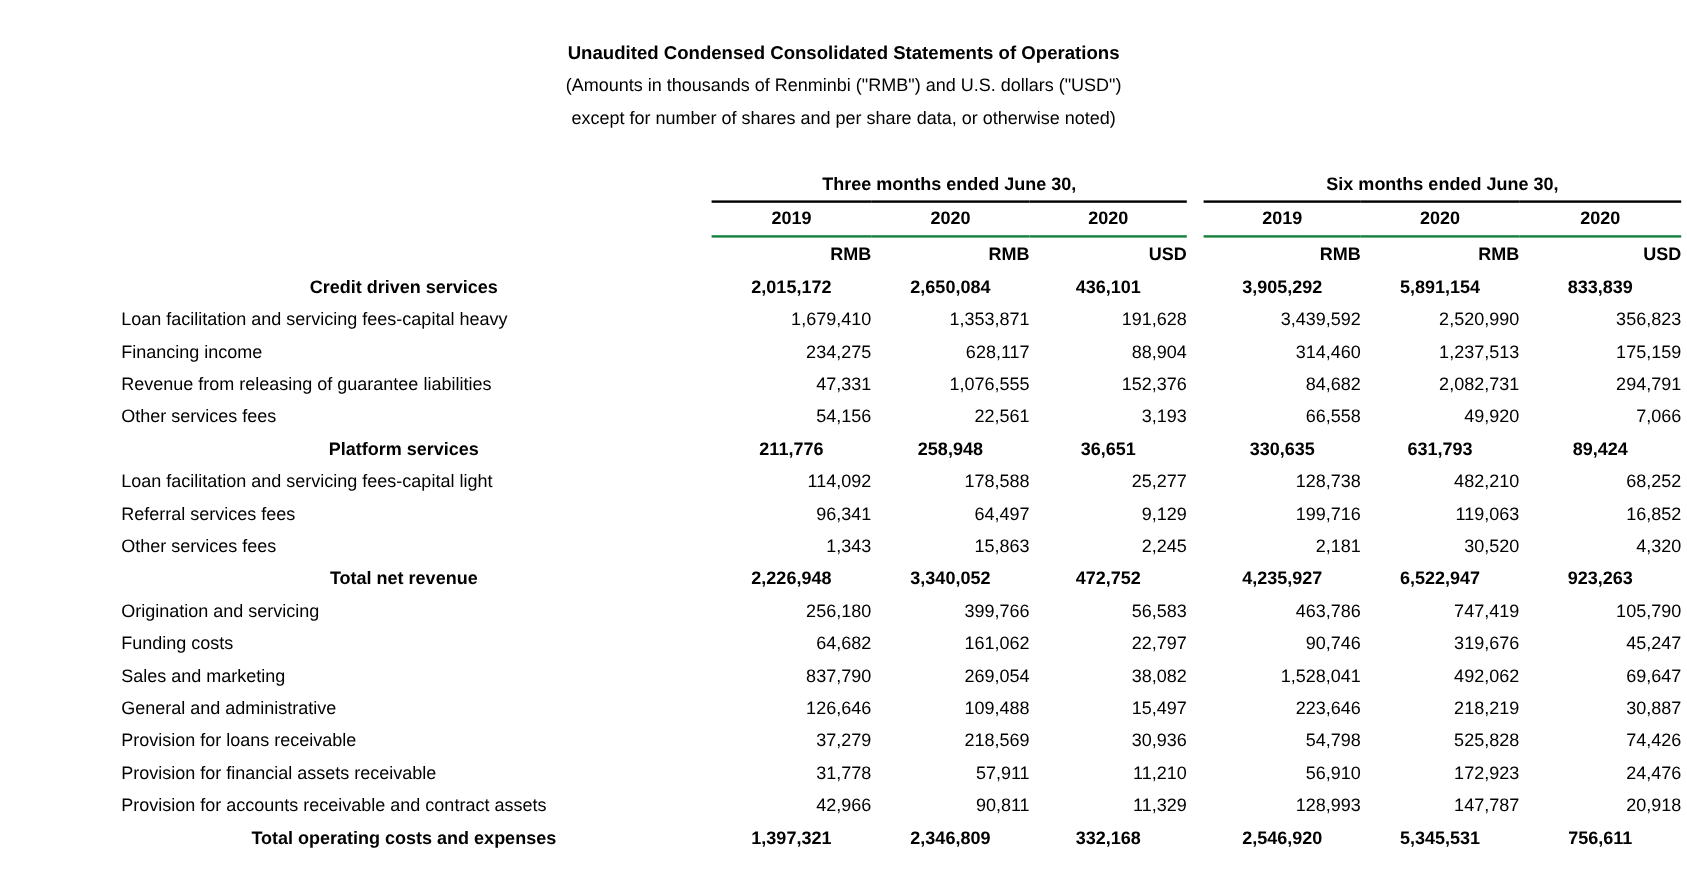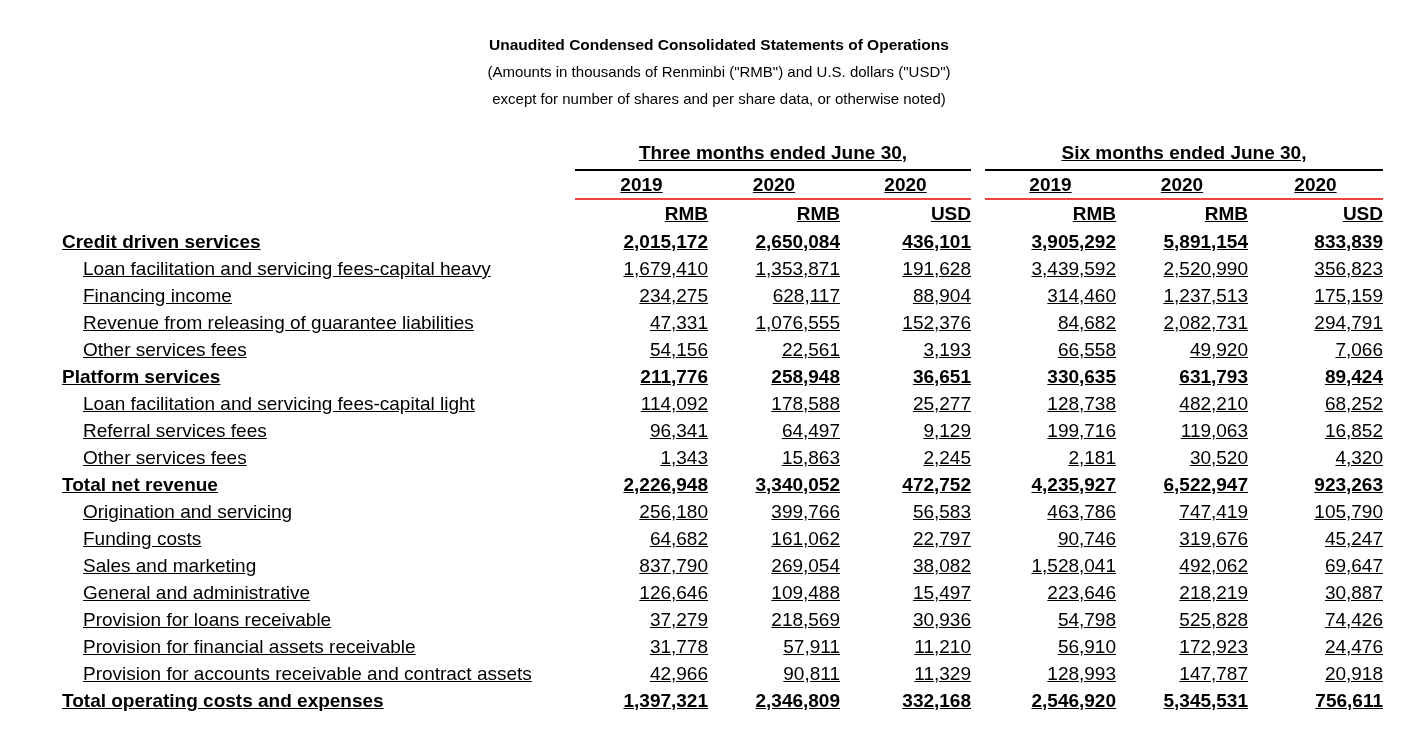--- a/index.html
+++ b/index.html
@@ -2,59 +2,58 @@
 <html><head>
 <meta charset="utf-8">
 <style>
   * { margin:0; padding:0; box-sizing:border-box; }
   html,body { background:#ffffff; }
   body {
     width:1406px; height:738px; position:relative; overflow:hidden;
     font-family:"Liberation Sans", sans-serif; color:#000000;
   }
   .title-block {
-    position:absolute; top:31px; left:36px; width:1366px;
+    position:absolute; top:31px; left:20px; width:1366px;
     text-align:center; font-size:15px; line-height:27px;
   }
   .doc-title { font-weight:bold; font-size:15.5px; }
   .fin-table {
-    position:absolute; top:142px; left:62px;
+    position:absolute; top:142px; left:80px;
     border-collapse:collapse; table-layout:fixed;
-    font-size:19px;
-    text-decoration:underline;
+    font-size:15px;
   }
   col.c-label { width:513px; }
   col.c1 { width:133px; } col.c2 { width:132px; } col.c3 { width:131px; }
   col.c-gap { width:14px; }
   col.c4 { width:131px; } col.c5 { width:132px; } col.c6 { width:135px; }
 
   .group-row th {
     font-weight:bold; text-align:center; vertical-align:bottom;
     height:26px; padding:0 0 5px 0;
     border-bottom:2px solid #000000;
   }
   .year-row th {
     font-weight:bold; text-align:center; vertical-align:middle;
     height:29px; padding:0;
-    border-bottom:2px solid #ef4444;
+    border-bottom:2px solid #15803d;
   }
   .cur-row th {
     font-weight:bold; text-align:right; vertical-align:middle;
     height:29px; padding:0;
   }
   .no-line { border-bottom:none !important; }
 
   tbody td {
     height:27px; line-height:27px; padding:0;
     white-space:nowrap; overflow:hidden; vertical-align:middle;
   }
   td.label { text-align:left; }
   td.label.ind { padding-left:21px; }
   td.num { text-align:right; }
-  tr.row-bold td { font-weight:bold; }
+  tr.row-bold td { font-weight:bold;text-align:center; }
   td.gap { padding:0; }
 </style>
 </head>
 <body>
 
 <div class="title-block">
   <div class="doc-title">Unaudited Condensed Consolidated Statements of Operations</div>
   <div class="doc-subtitle">(Amounts in thousands of Renminbi ("RMB") and U.S. dollars ("USD")</div>
   <div class="doc-subtitle">except for number of shares and per share data, or otherwise noted)</div>
 </div>

